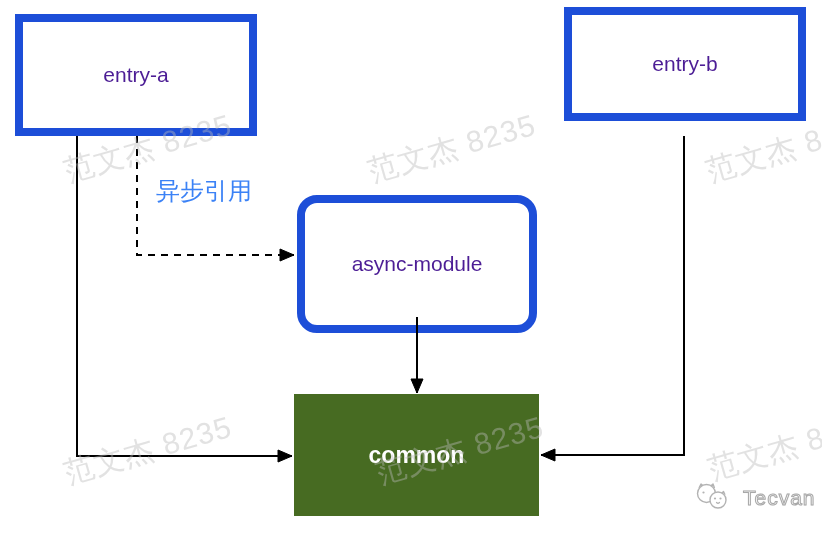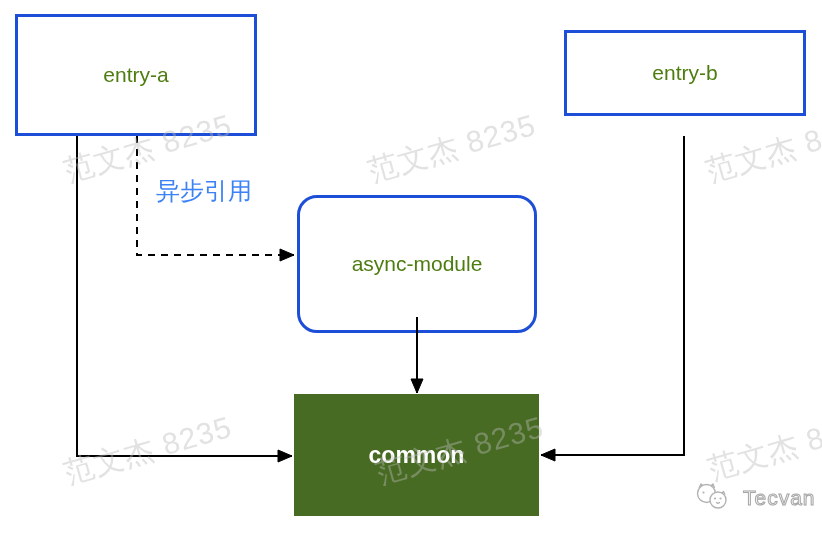--- a/index.html
+++ b/index.html
@@ -11,32 +11,32 @@
   .canvas {
     position: relative;
     width: 822px;
     height: 534px;
     background: #ffffff;
     overflow: hidden;
   }
   .node {
     position: absolute;
     box-sizing: border-box;
-    border: 3px solid #1d4ed8;
+    border: 8px solid #1d4ed8;
     background: #ffffff;
-    color: #4d7c0f;
+    color: #4c1d95;
     display: flex;
     align-items: center;
     justify-content: center;
     font-size: 21px;
     z-index: 1;
     white-space: nowrap;
   }
   .node-entry-a  { left: 15px;  top: 14px;  width: 242px; height: 122px; }
-  .node-entry-b  { left: 564px; top: 30px;  width: 242px; height: 86px; }
+  .node-entry-b  { left: 564px; top: 7px;  width: 242px; height: 114px; }
   .node-async    { left: 297px; top: 195px; width: 240px; height: 138px; border-radius: 20px; }
   .node-common   {
     left: 294px; top: 394px; width: 245px; height: 122px;
     border: none;
     color: #ffffff;
     font-weight: bold;
     font-size: 23px;
     text-align: center;
   }
   .edges-layer {

